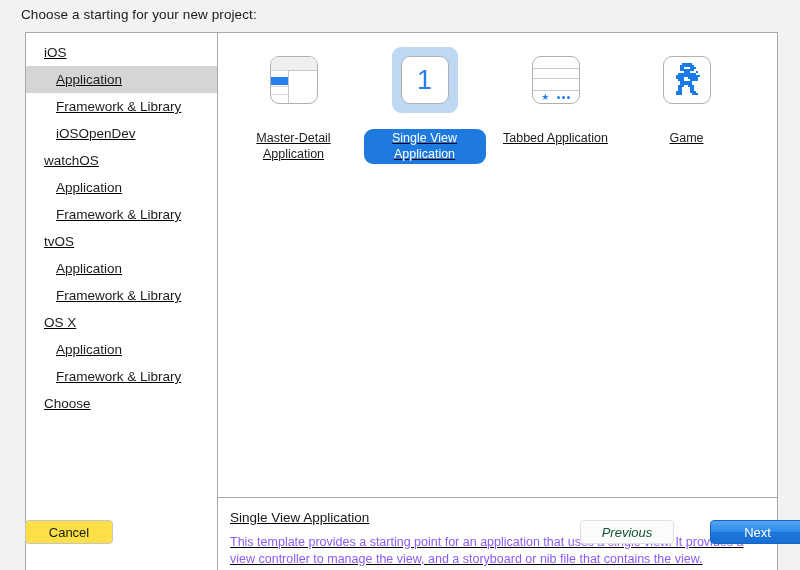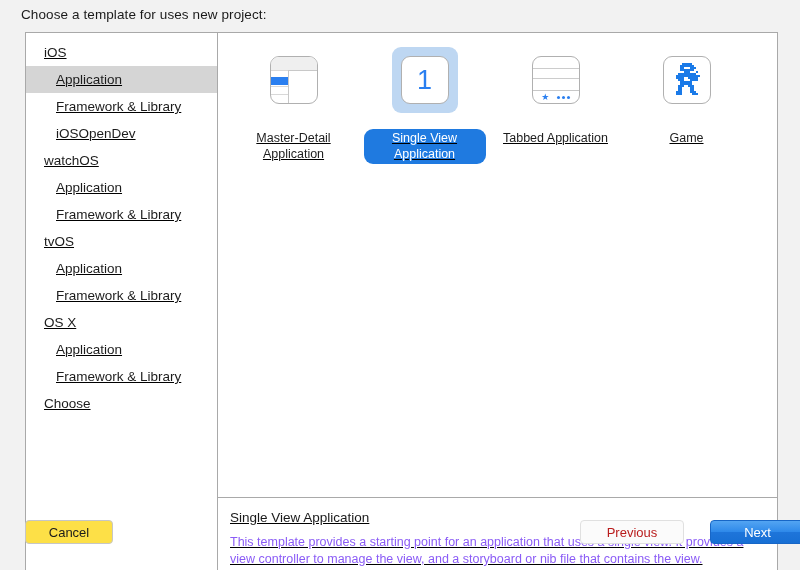--- a/index.html
+++ b/index.html
@@ -276,37 +276,38 @@
   }
   #cancel-button {
     left: 25px;
     width: 88px;
     background: #fde047;
     border: 1px solid #c6c6c6;
     color: #1a1a1a;
   }
   #previous-button {
     left: 580px;
-    width: 104px;
+    width: 94px;
     background: #fbfbfb;
     border: 1px solid #e0e0e0;
-    color: #b91c1c;
+    color: #14532d;
+    font-style: italic;
   }
   #next-button {
     left: 710px;
     width: 95px;
     border: 1px solid #1766c6;
     color: #ffffff;
     background: linear-gradient(to bottom, #53a4f2 0%, #2f8aea 48%, #1e75da 52%, #176fd4 100%);
   }
 </style>
 </head>
 <body>
 
-<div id="prompt-heading">Choose a template for uses new project:</div>
+<div id="prompt-heading">Choose a starting for your new project:</div>
 
 <div id="template-panel">
 
   <div id="category-sidebar">
       <div class="cat-row group"><span>iOS</span></div>
       <div class="cat-row child selected"><span>Application</span></div>
       <div class="cat-row child"><span>Framework &amp; Library</span></div>
       <div class="cat-row child"><span>iOSOpenDev</span></div>
       <div class="cat-row group"><span>watchOS</span></div>
       <div class="cat-row child"><span>Application</span></div>

